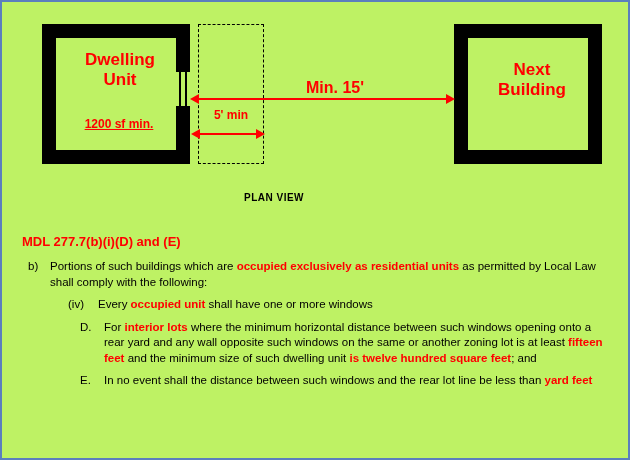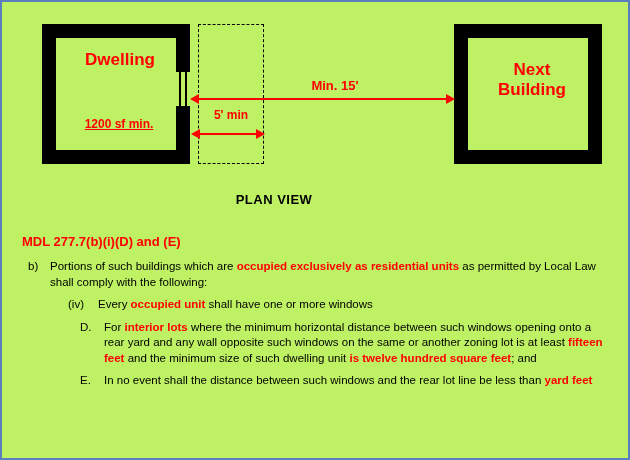--- a/index.html
+++ b/index.html
@@ -92,21 +92,21 @@
     text-align: center;
     font-size: 12px;
     text-decoration: underline;
     font-weight: bold;
   }
   #label-min15 {
     left: 288px;
     top: 76px;
     width: 90px;
     text-align: center;
-    font-size: 13px;
+    font-size: 16px;
   }
   #label-5min {
     left: 200px;
     top: 106px;
     width: 58px;
     text-align: center;
     font-size: 12px;
   }
 
   
@@ -132,21 +132,21 @@
   #arrow5-line { left: 196px; top: 131px; width: 62px; }
   #arrow5-head-l { left: 189px; top: 127px; }
   #arrow5-head-r { left: 254px; top: 127px; }
 
   #plan-view-title {
     position: absolute;
     left: 0;
     top: 190px;
     width: 544px;
     text-align: center;
-    font-size: 13px;
+    font-size: 10px;
     font-weight: bold;
     color: #000000;
     letter-spacing: 0.5px;
   }
 
   
   #textblock {
     position: absolute;
     left: 20px;
     top: 232px;
@@ -200,20 +200,21 @@
 
     <div class="wall" id="right-bldg-top"></div>
     <div class="wall" id="right-bldg-bot"></div>
     <div class="wall" id="right-bldg-left"></div>
     <div class="wall" id="right-bldg-right"></div>
 
     <div id="yard-rect"></div>
 
     <div class="label" id="label-dwelling">
       <div>Dwelling</div>
+      <div>Unit</div>
     </div>
 
     <div class="label" id="label-next">
       <div>Next</div>
       <div>Building</div>
     </div>
 
     <div class="label" id="label-sf">1200 sf min.</div>
 
     <div class="label" id="label-min15">Min. 15'</div>

